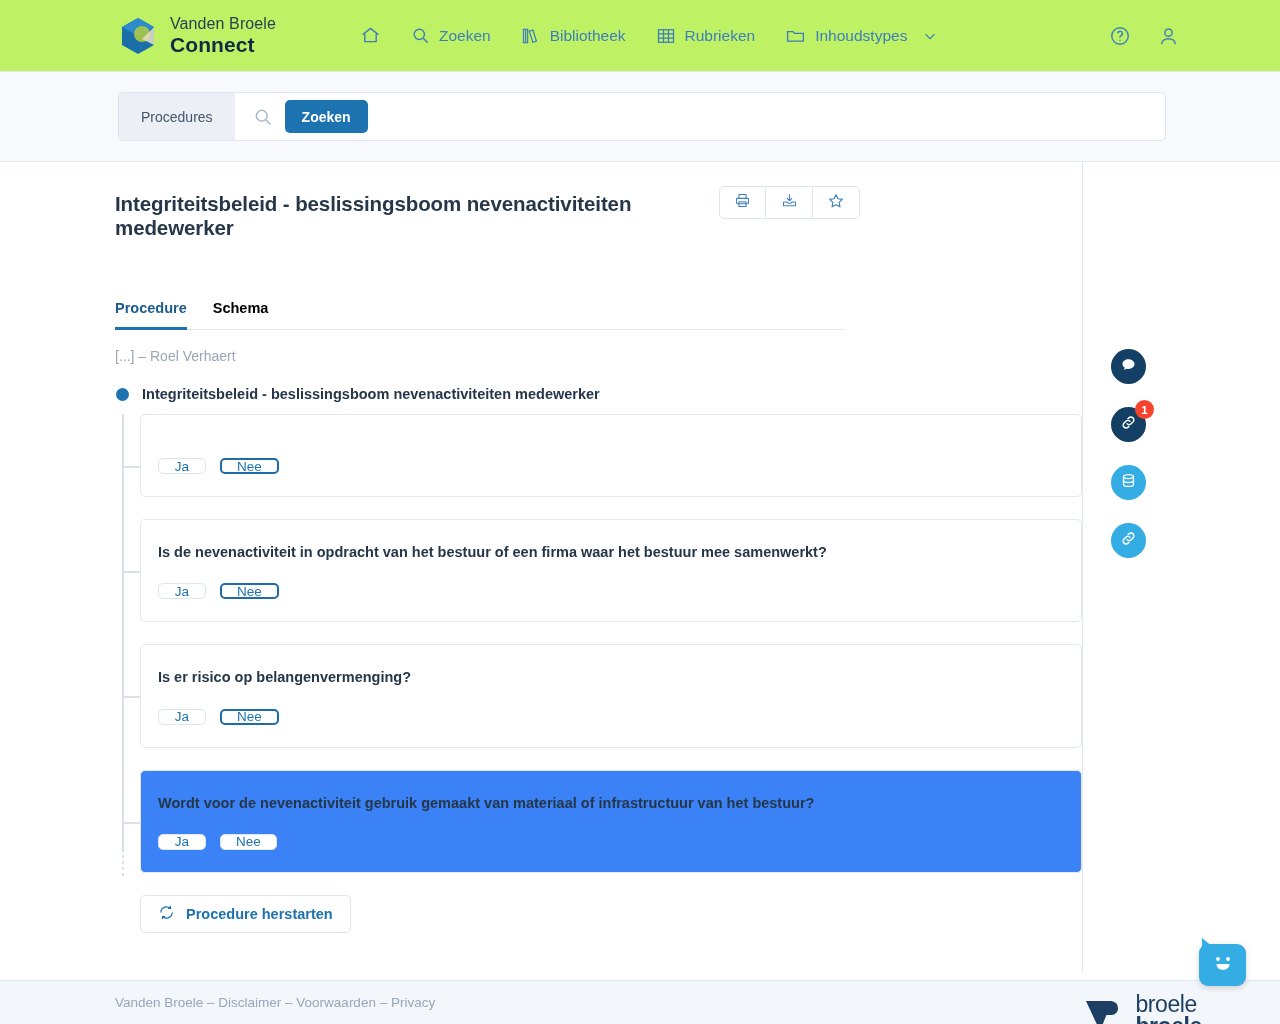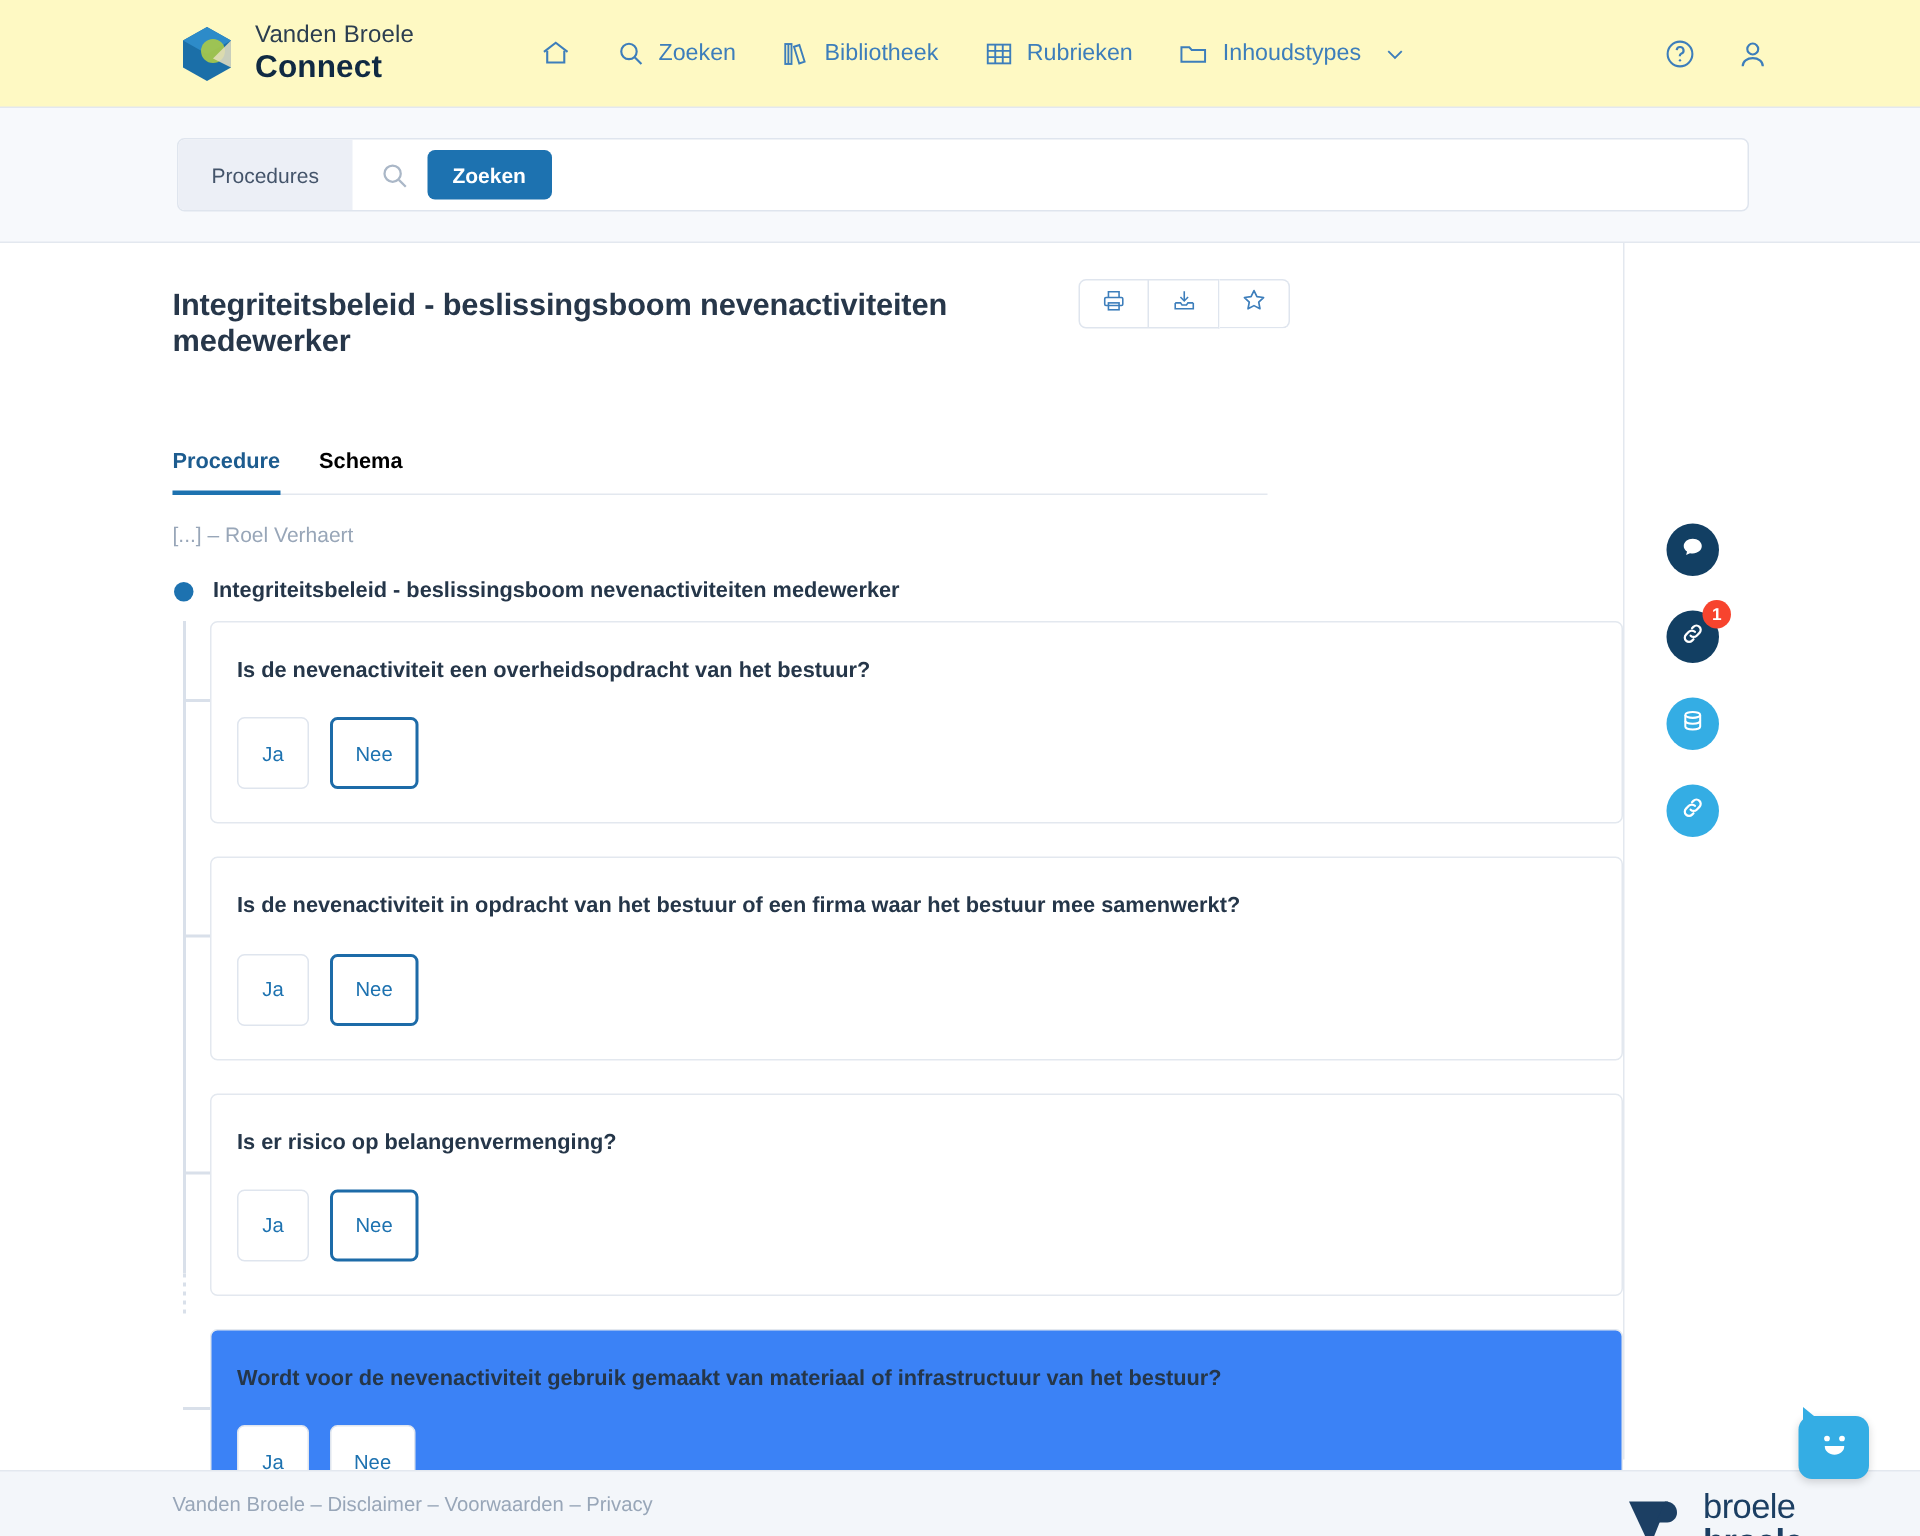--- a/index.html
+++ b/index.html
@@ -8,21 +8,21 @@
     width: 1280px; height: 1024px;
     font-family: "Liberation Sans", sans-serif;
     background: #ffffff;
     overflow: hidden;
   }
   body { position: relative; }
 
   
   .header {
     height: 72px;
-    background: #fef9c3;
+    background: #bef264;
     border-bottom: 1px solid #e3e8ef;
     display: flex;
     align-items: center;
     padding: 0 0 0 118px;
     position: relative;
   }
   .brand { display: flex; align-items: center; gap: 12px; }
   .brand-logo { width: 40px; height: 40px; position: relative; flex: none; }
   .brand-text { line-height: 1.1; }
   .brand-top {
@@ -169,21 +169,21 @@
     background: #fff;
     padding: 22px 24px 22px 17px;
   }
   .card.highlight { background: #3b82f6; }
   .q-text {
     font-size: 14.5px; font-weight: bold; color: #253649;
     line-height: 1.4;
   }
   .answers { display: flex; gap: 14px; margin-top: 21px; }
   .ans-btn {
-    min-width: 48px; height: 48px;
+    min-width: 48px; height: 16px;
     padding: 0 15px;
     border-radius: 5px;
     border: 1px solid #dfe5ee;
     background: #fff;
     color: #1d72b0;
     font-size: 13.5px;
     font-family: "Liberation Sans", sans-serif;
     cursor: pointer;
     display: flex; align-items: center; justify-content: center;
   }
@@ -413,21 +413,20 @@
         <span class="root-label">Integriteitsbeleid - beslissingsboom nevenactiviteiten medewerker</span>
       </div>
 
       <div class="branches">
         <span class="trunk" style="top:0;height:435px;"></span>
         <span class="trunk-dotted" style="top:435px;height:28px;"></span>
 
         <div class="node" style="margin-top:12px;">
           <span class="node-connector"></span>
           <div class="card">
-            <div class="q-text">Is de nevenactiviteit een overheidsopdracht van het bestuur?</div>
             <div class="answers">
               <button class="ans-btn">Ja</button>
               <button class="ans-btn selected">Nee</button>
             </div>
           </div>
         </div>
 
         <div class="node">
           <span class="node-connector"></span>
           <div class="card">

